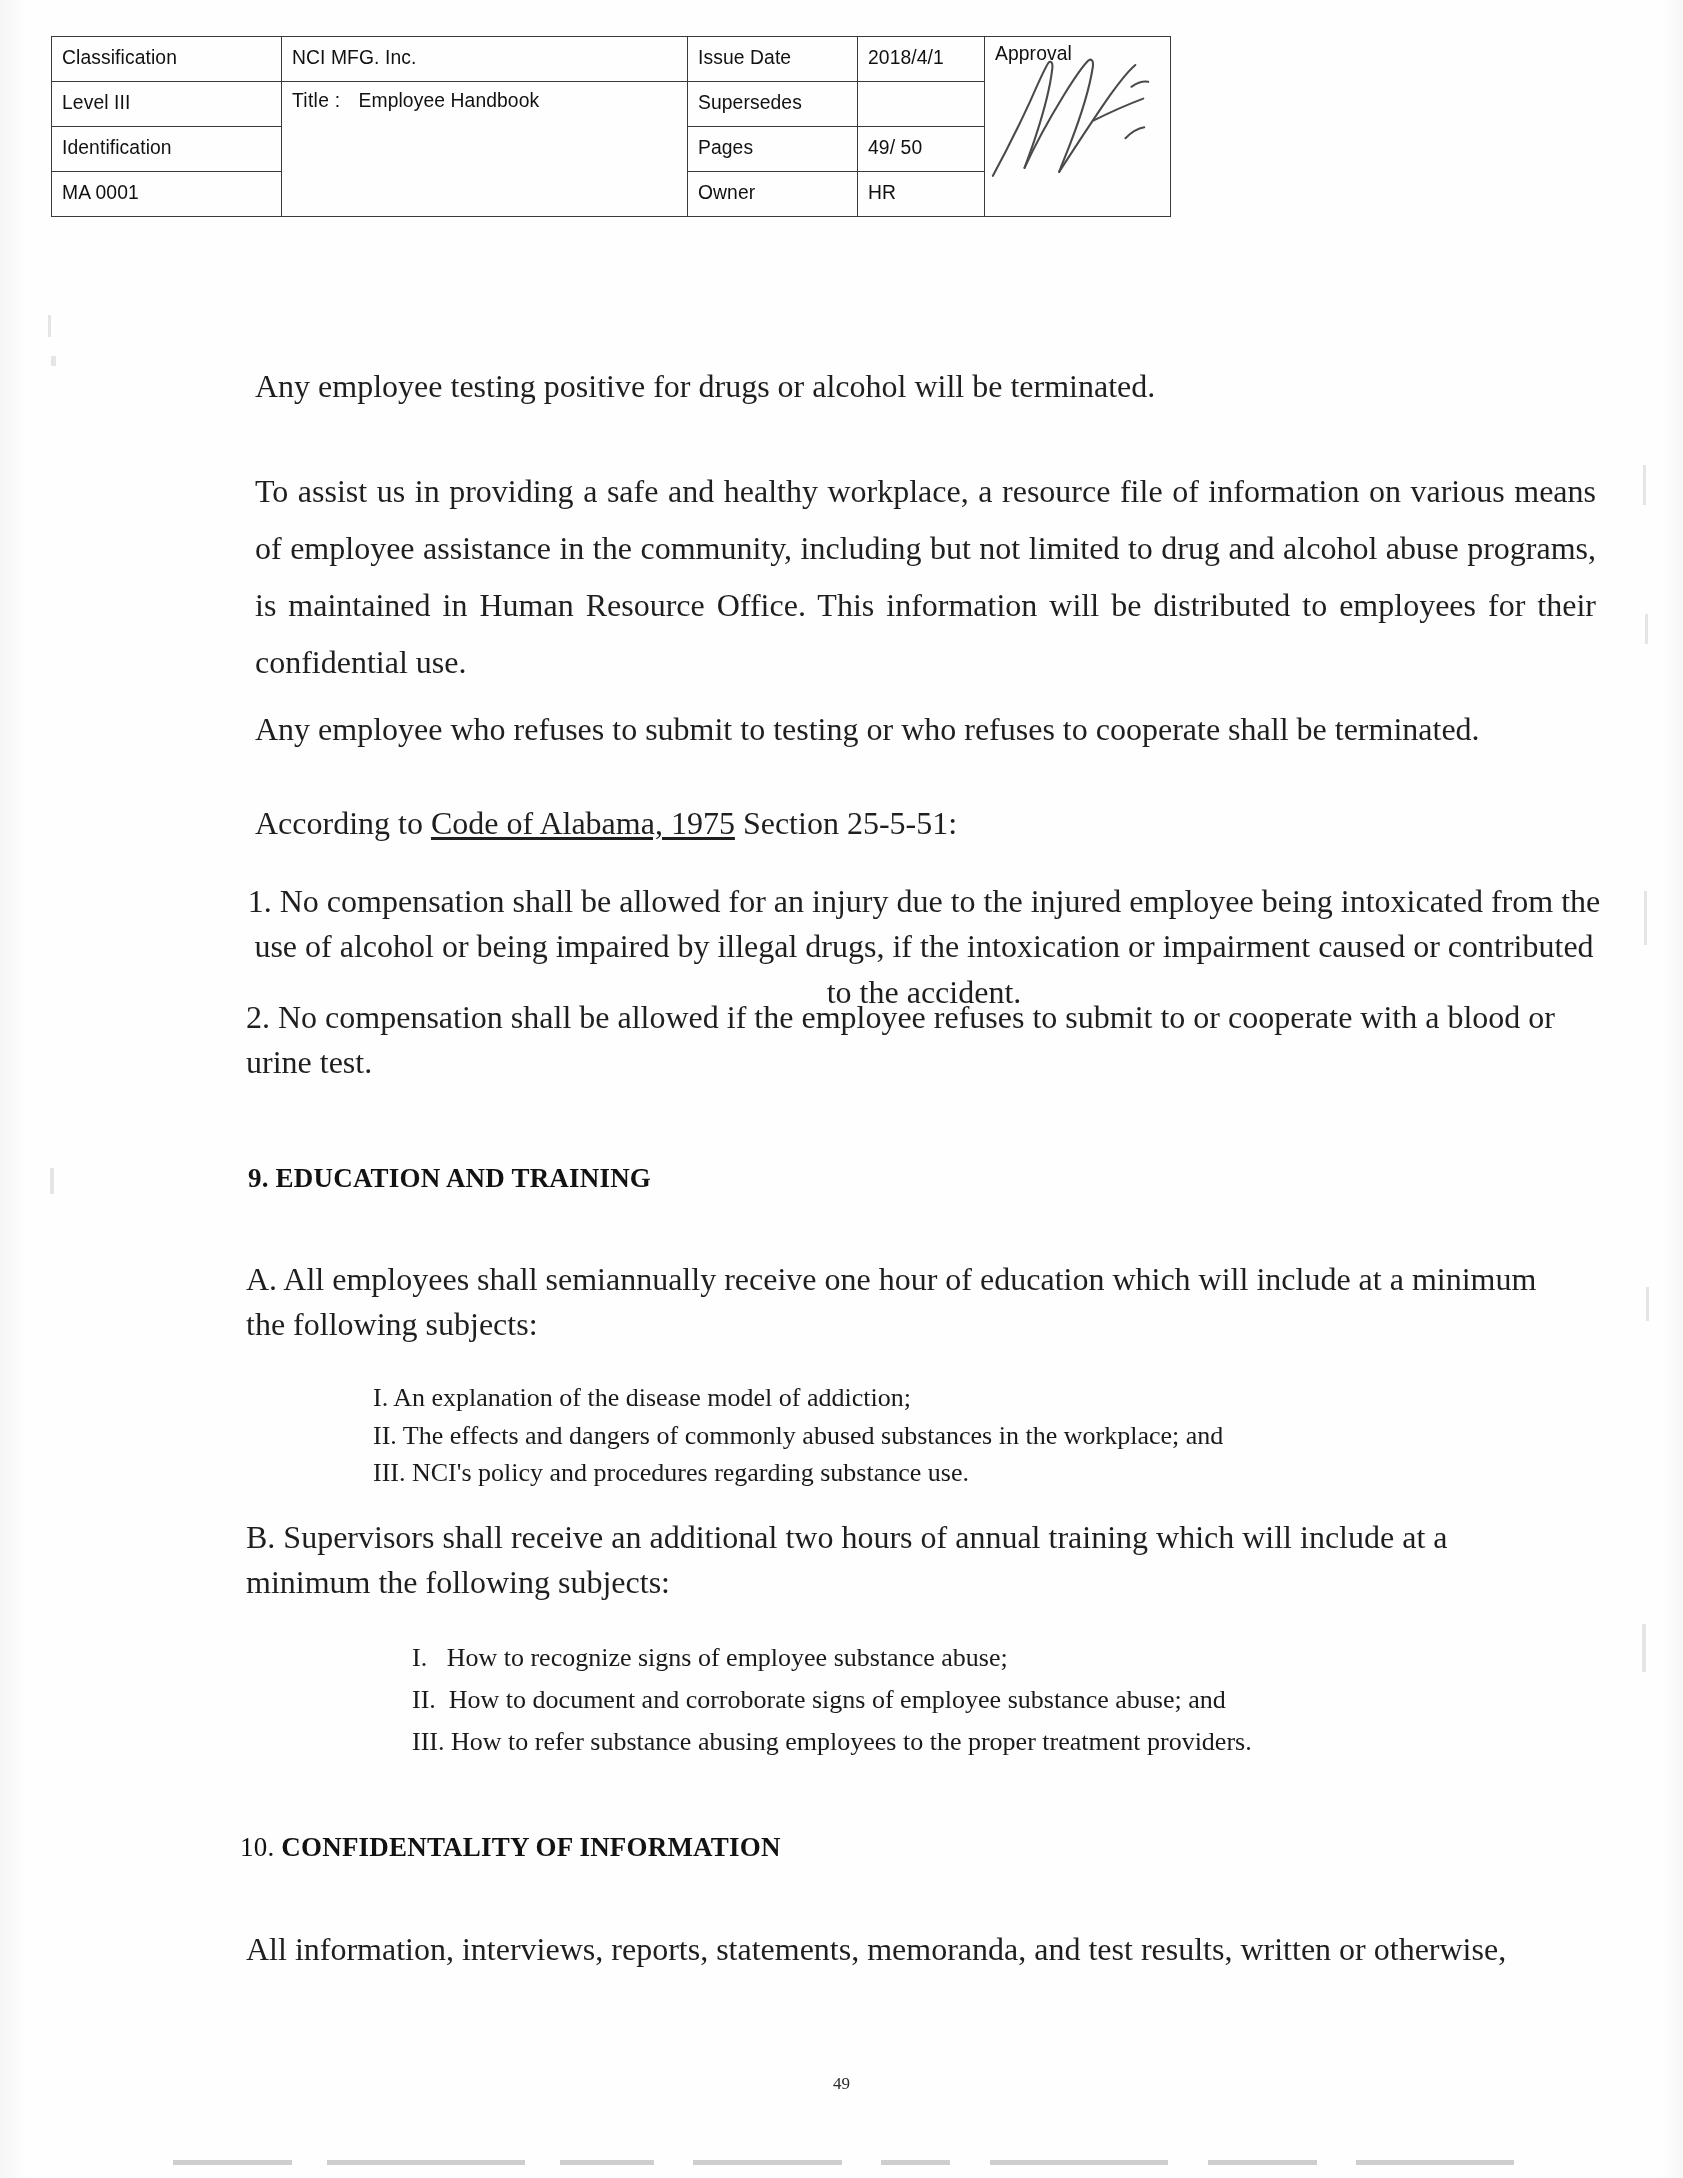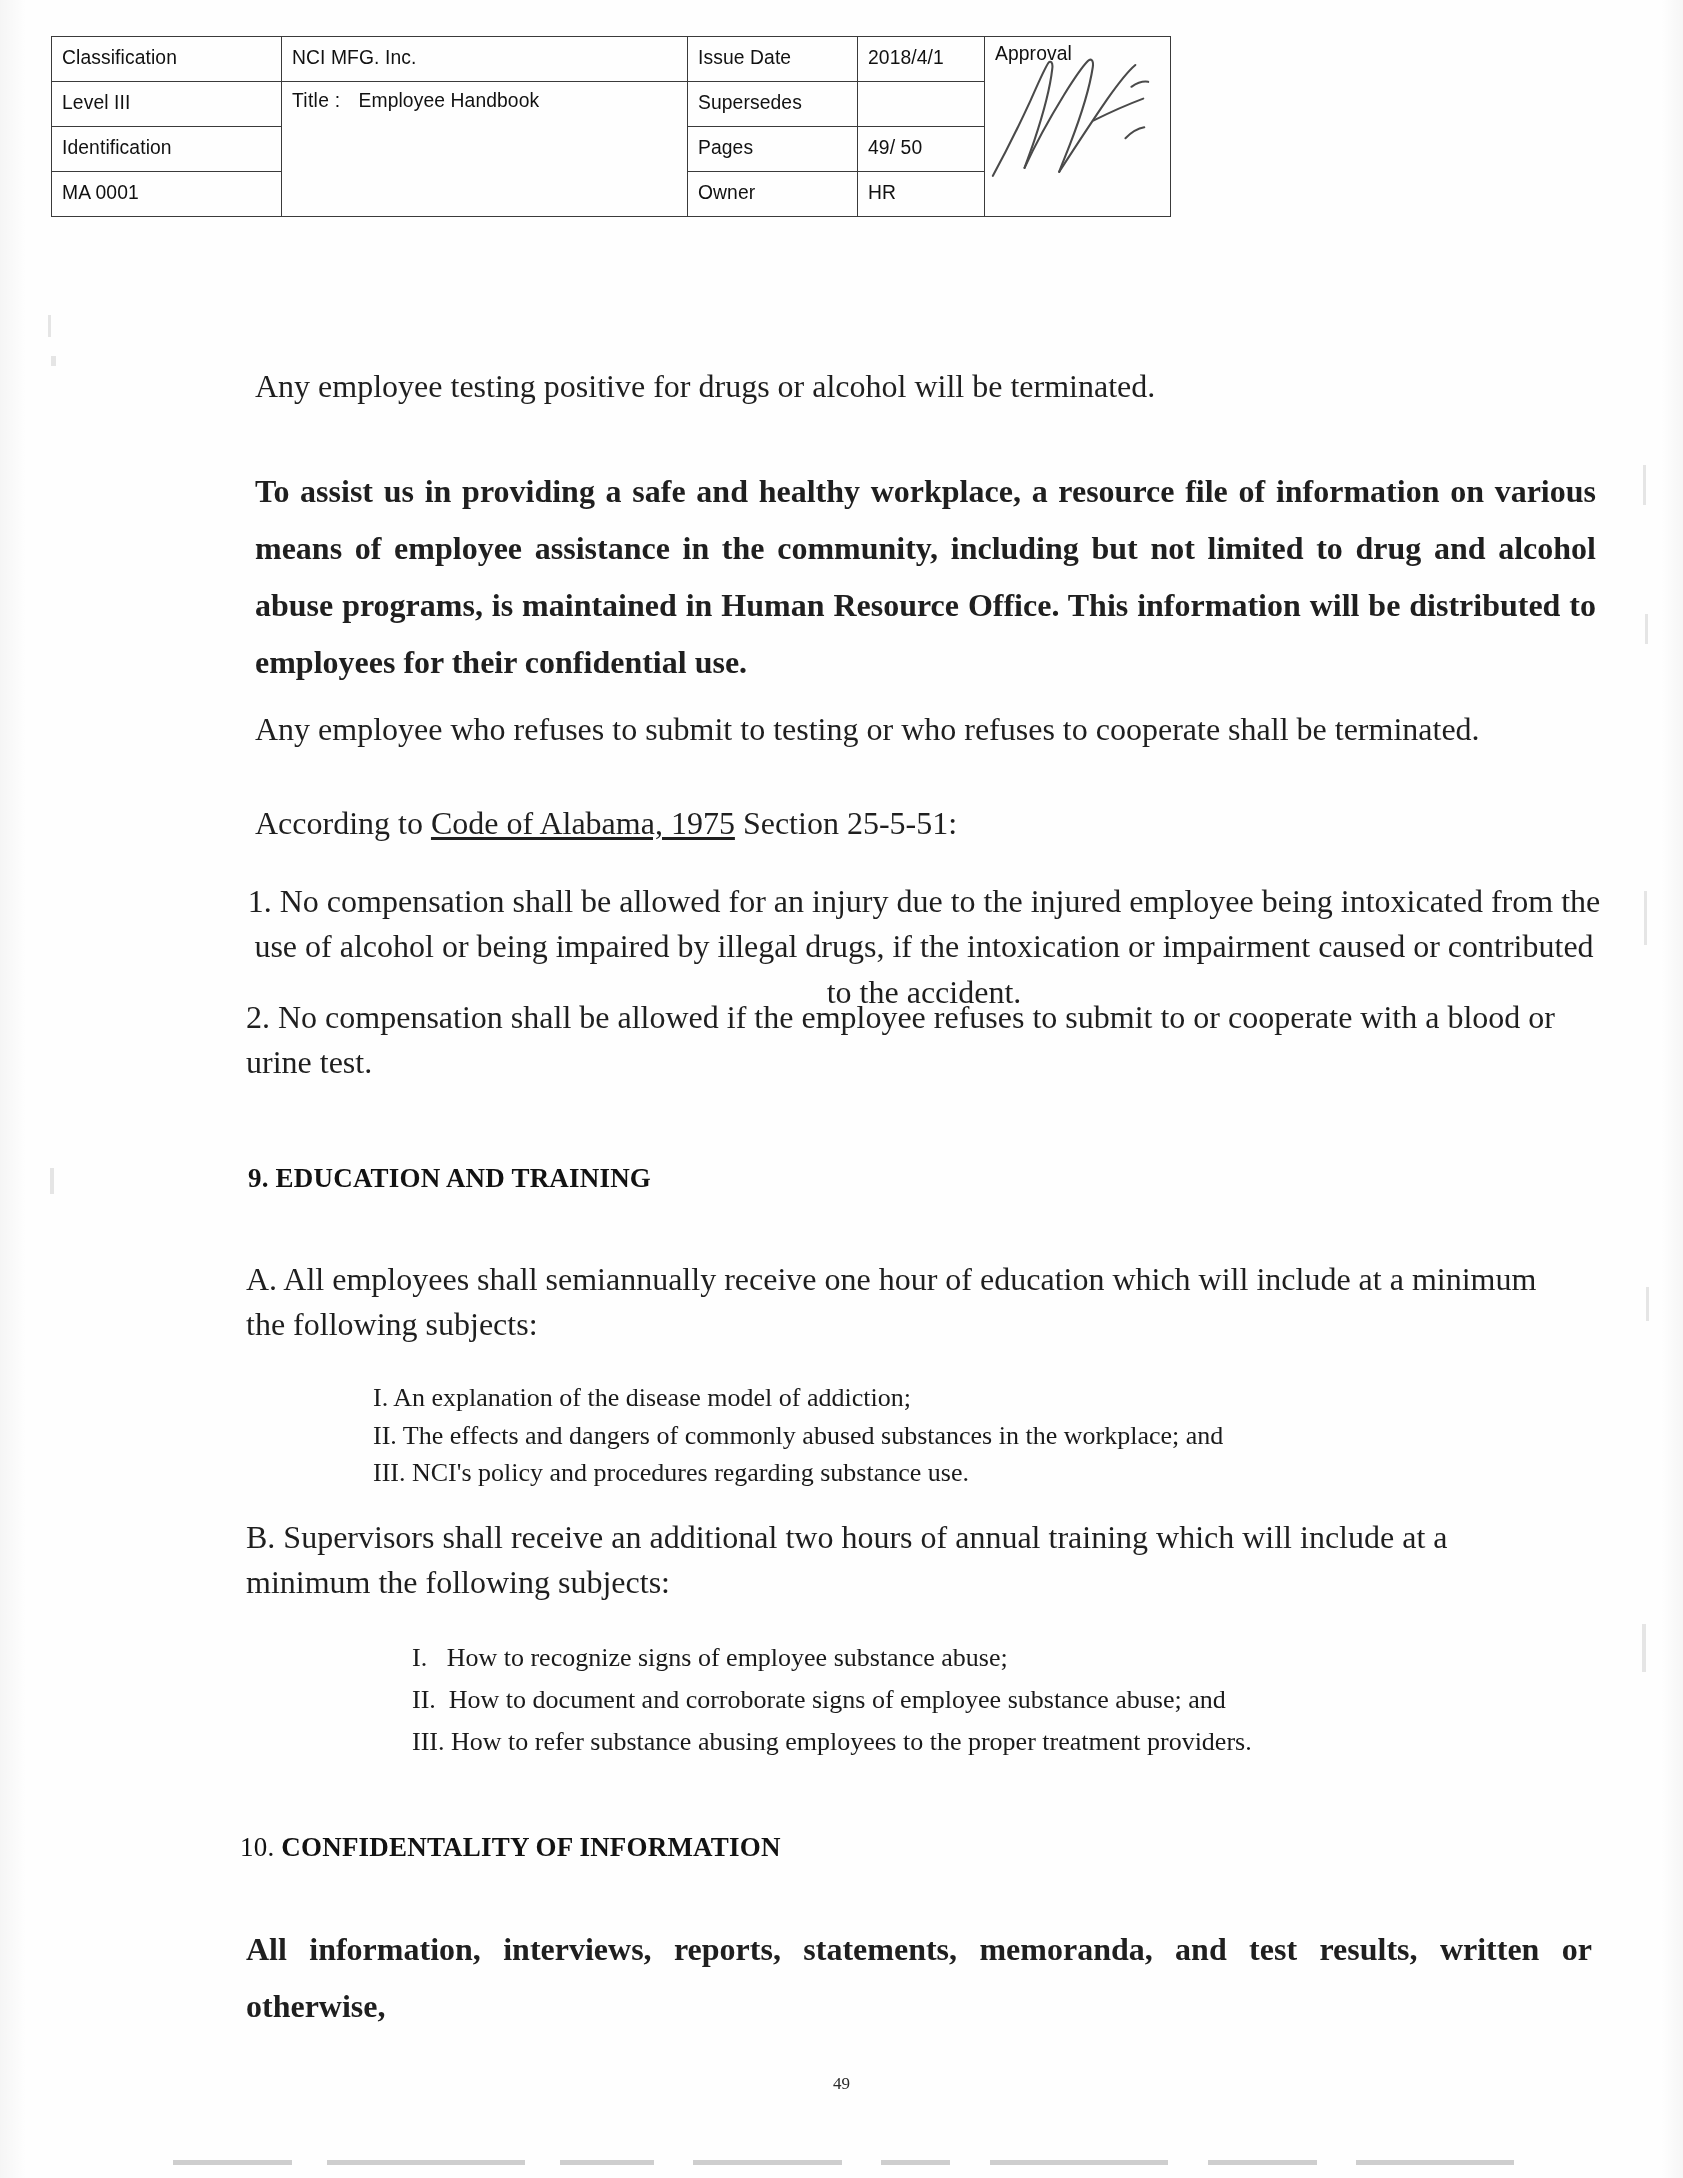--- a/index.html
+++ b/index.html
@@ -88,21 +88,21 @@
     left: 0;
     top: 0;
     width: 1683px;
   }
   .para {
     position: absolute;
     font-size: 32px;
     line-height: 1.78;
     color: #1f1f1f;
   }
-  .para.justified { text-align: justify; text-justify: inter-word; font-weight: bold; }
+  .para.justified { text-align: justify; text-justify: inter-word; }
   .para.narrow { line-height: 1.42; }
   .u { text-decoration: underline; text-underline-offset: 3px; text-align: center; }
 
   .heading {
     position: absolute;
     font-weight: bold;
     font-size: 27px;
     letter-spacing: 0.2px;
     color: #121212;
   }

